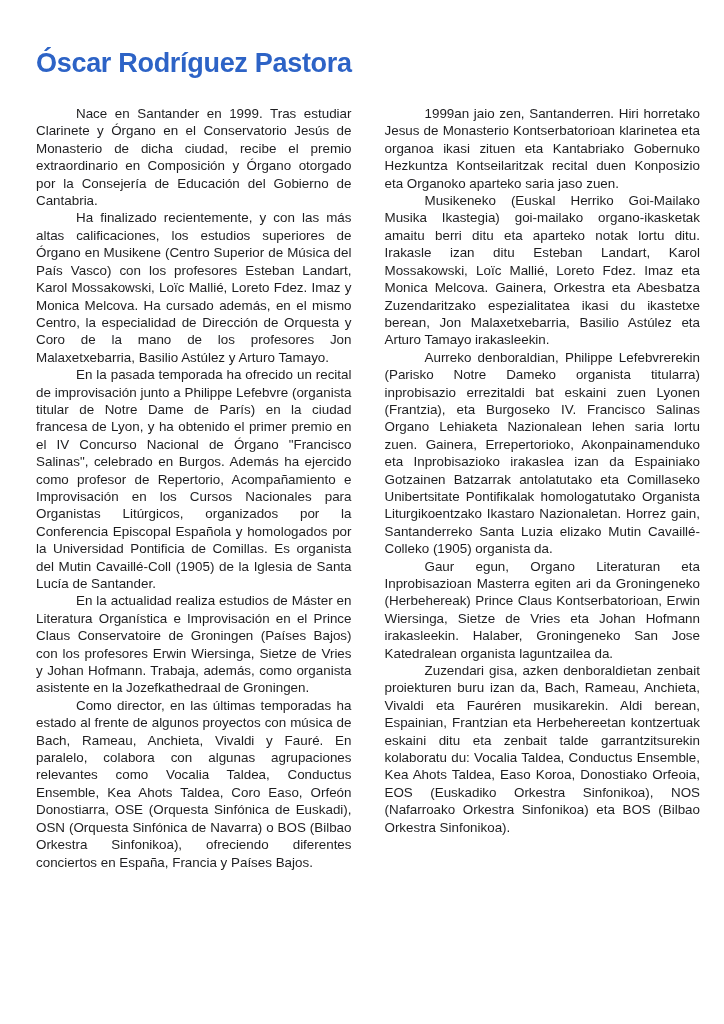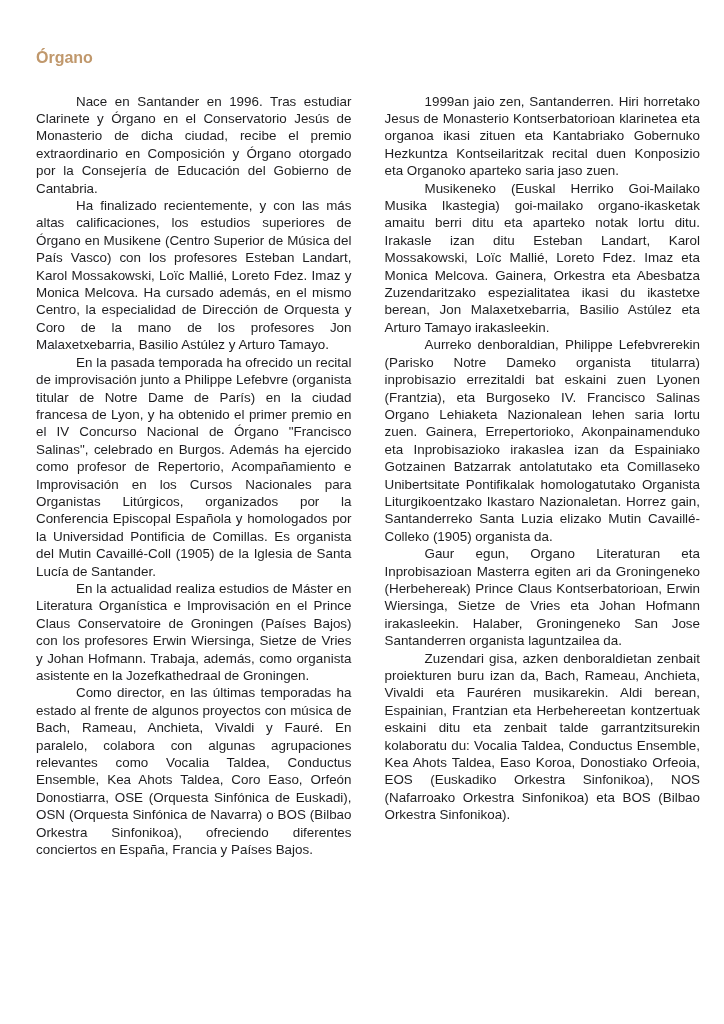--- a/index.html
+++ b/index.html
@@ -53,32 +53,32 @@
   .col p {
     margin: 0;
     text-indent: 40px;
   }
 </style>
 </head>
 <body>
 
 <div class="page">
   <div class="doc-header">
-    <h2 class="doc-subtitle" style="color: rgb(192, 152, 108);">Órgano</h2>
+    <h1 class="doc-title" style="color: rgb(45, 99, 198);">Óscar Rodríguez Pastora</h1>
   </div>
 
   <div class="columns">
     <div class="col" lang="es">
-        <p>Nace en Santander en 1996. Tras estudiar Clarinete y Órgano en el Conservatorio Jesús de Monasterio de dicha ciudad, recibe el premio extraordinario en Composición y Órgano otorgado por la Consejería de Educación del Gobierno de Cantabria.</p>
+        <p>Nace en Santander en 1999. Tras estudiar Clarinete y Órgano en el Conservatorio Jesús de Monasterio de dicha ciudad, recibe el premio extraordinario en Composición y Órgano otorgado por la Consejería de Educación del Gobierno de Cantabria.</p>
         <p>Ha finalizado recientemente, y con las más altas calificaciones, los estudios superiores de Órgano en Musikene (Centro Superior de Música del País Vasco) con los profesores Esteban Landart, Karol Mossakowski, Loïc Mallié, Loreto Fdez. Imaz y Monica Melcova. Ha cursado además, en el mismo Centro, la especialidad de Dirección de Orquesta y Coro de la mano de los profesores Jon Malaxetxebarria, Basilio Astúlez y Arturo Tamayo.</p>
         <p>En la pasada temporada ha ofrecido un recital de improvisación junto a Philippe Lefebvre (organista titular de Notre Dame de París) en la ciudad francesa de Lyon, y ha obtenido el primer premio en el IV Concurso Nacional de Órgano "Francisco Salinas", celebrado en Burgos. Además ha ejercido como profesor de Repertorio, Acompañamiento e Improvisación en los Cursos Nacionales para Organistas Litúrgicos, organizados por la Conferencia Episcopal Española y homologados por la Universidad Pontificia de Comillas. Es organista del Mutin Cavaillé-Coll (1905) de la Iglesia de Santa Lucía de Santander.</p>
         <p>En la actualidad realiza estudios de Máster en Literatura Organística e Improvisación en el Prince Claus Conservatoire de Groningen (Países Bajos) con los profesores Erwin Wiersinga, Sietze de Vries y Johan Hofmann. Trabaja, además, como organista asistente en la Jozefkathedraal de Groningen.</p>
         <p>Como director, en las últimas temporadas ha estado al frente de algunos proyectos con música de Bach, Rameau, Anchieta, Vivaldi y Fauré. En paralelo, colabora con algunas agrupaciones relevantes como Vocalia Taldea, Conductus Ensemble, Kea Ahots Taldea, Coro Easo, Orfeón Donostiarra, OSE (Orquesta Sinfónica de Euskadi), OSN (Orquesta Sinfónica de Navarra) o BOS (Bilbao Orkestra Sinfonikoa), ofreciendo diferentes conciertos en España, Francia y Países Bajos.</p>
       </div>
     <div class="col" lang="eu">
         <p>1999an jaio zen, Santanderren. Hiri horretako Jesus de Monasterio Kontserbatorioan klarinetea eta organoa ikasi zituen eta Kantabriako Gobernuko Hezkuntza Kontseilaritzak recital duen Konposizio eta Organoko aparteko saria jaso zuen.</p>
         <p>Musikeneko (Euskal Herriko Goi-Mailako Musika Ikastegia) goi-mailako organo-ikasketak amaitu berri ditu eta aparteko notak lortu ditu. Irakasle izan ditu Esteban Landart, Karol Mossakowski, Loïc Mallié, Loreto Fdez. Imaz eta Monica Melcova. Gainera, Orkestra eta Abesbatza Zuzendaritzako espezialitatea ikasi du ikastetxe berean, Jon Malaxetxebarria, Basilio Astúlez eta Arturo Tamayo irakasleekin.</p>
         <p>Aurreko denboraldian, Philippe Lefebvrerekin (Parisko Notre Dameko organista titularra) inprobisazio errezitaldi bat eskaini zuen Lyonen (Frantzia), eta Burgoseko IV. Francisco Salinas Organo Lehiaketa Nazionalean lehen saria lortu zuen. Gainera, Errepertorioko, Akonpainamenduko eta Inprobisazioko irakaslea izan da Espainiako Gotzainen Batzarrak antolatutako eta Comillaseko Unibertsitate Pontifikalak homologatutako Organista Liturgikoentzako Ikastaro Nazionaletan. Horrez gain, Santanderreko Santa Luzia elizako Mutin Cavaillé-Colleko (1905) organista da.</p>
-        <p>Gaur egun, Organo Literaturan eta Inprobisazioan Masterra egiten ari da Groningeneko (Herbehereak) Prince Claus Kontserbatorioan, Erwin Wiersinga, Sietze de Vries eta Johan Hofmann irakasleekin. Halaber, Groningeneko San Jose Santanderren organista laguntzailea da.</p>
+        <p>Gaur egun, Organo Literaturan eta Inprobisazioan Masterra egiten ari da Groningeneko (Herbehereak) Prince Claus Kontserbatorioan, Erwin Wiersinga, Sietze de Vries eta Johan Hofmann irakasleekin. Halaber, Groningeneko San Jose Katedralean organista laguntzailea da.</p>
         <p>Zuzendari gisa, azken denboraldietan zenbait proiekturen buru izan da, Bach, Rameau, Anchieta, Vivaldi eta Fauréren musikarekin. Aldi berean, Espainian, Frantzian eta Herbehereetan kontzertuak eskaini ditu eta zenbait talde garrantzitsurekin kolaboratu du: Vocalia Taldea, Conductus Ensemble, Kea Ahots Taldea, Easo Koroa, Donostiako Orfeoia, EOS (Euskadiko Orkestra Sinfonikoa), NOS (Nafarroako Orkestra Sinfonikoa) eta BOS (Bilbao Orkestra Sinfonikoa).</p>
       </div>
   </div>
 </div>
 
 </body></html>

